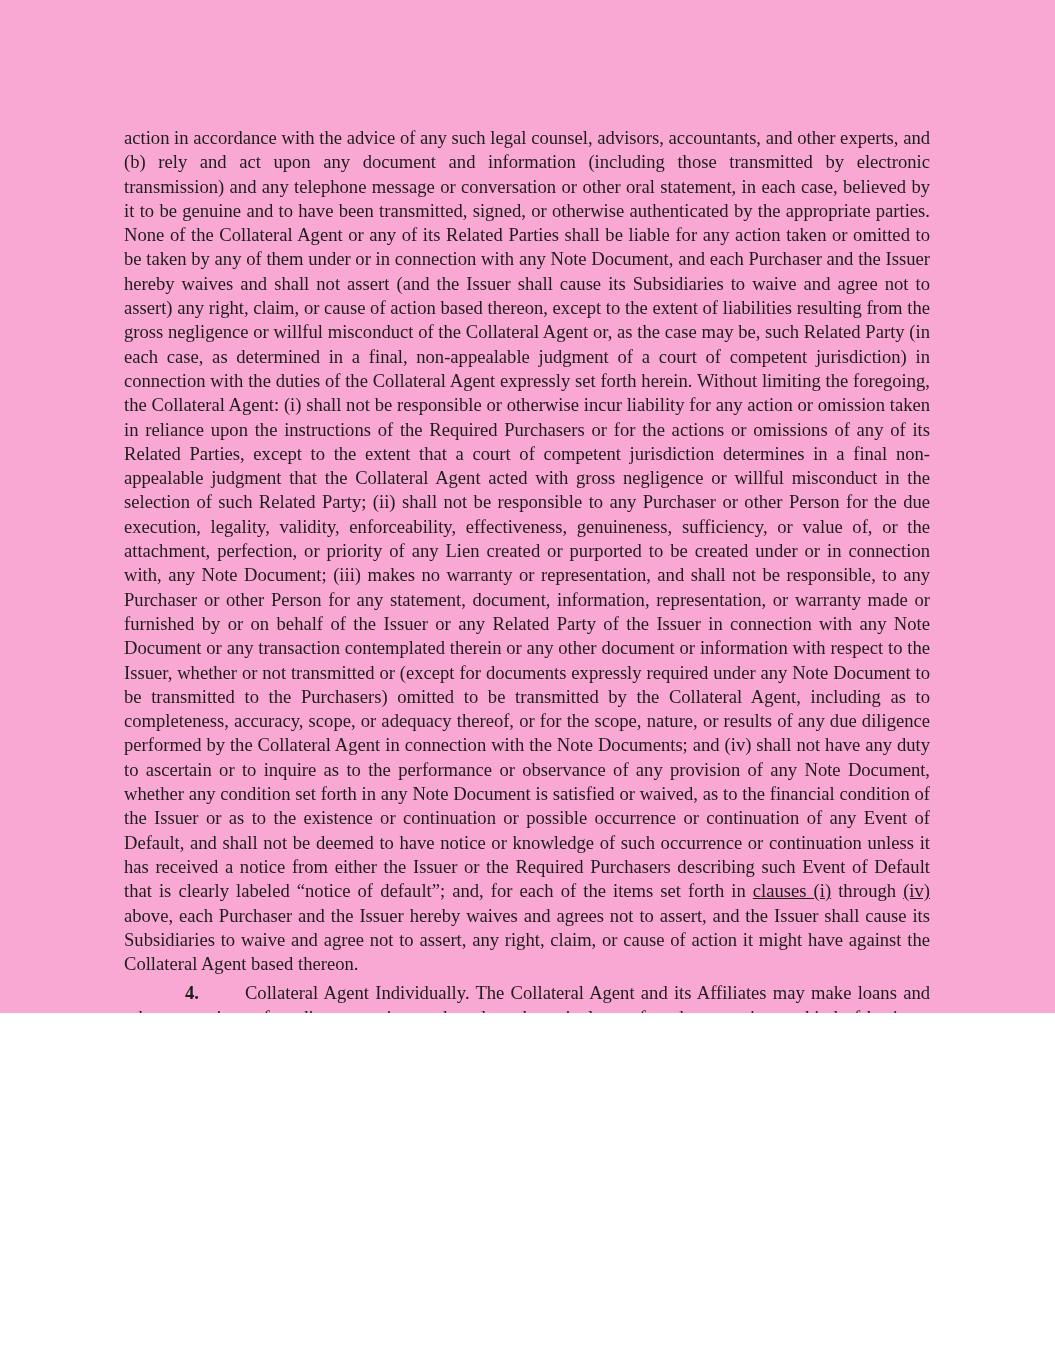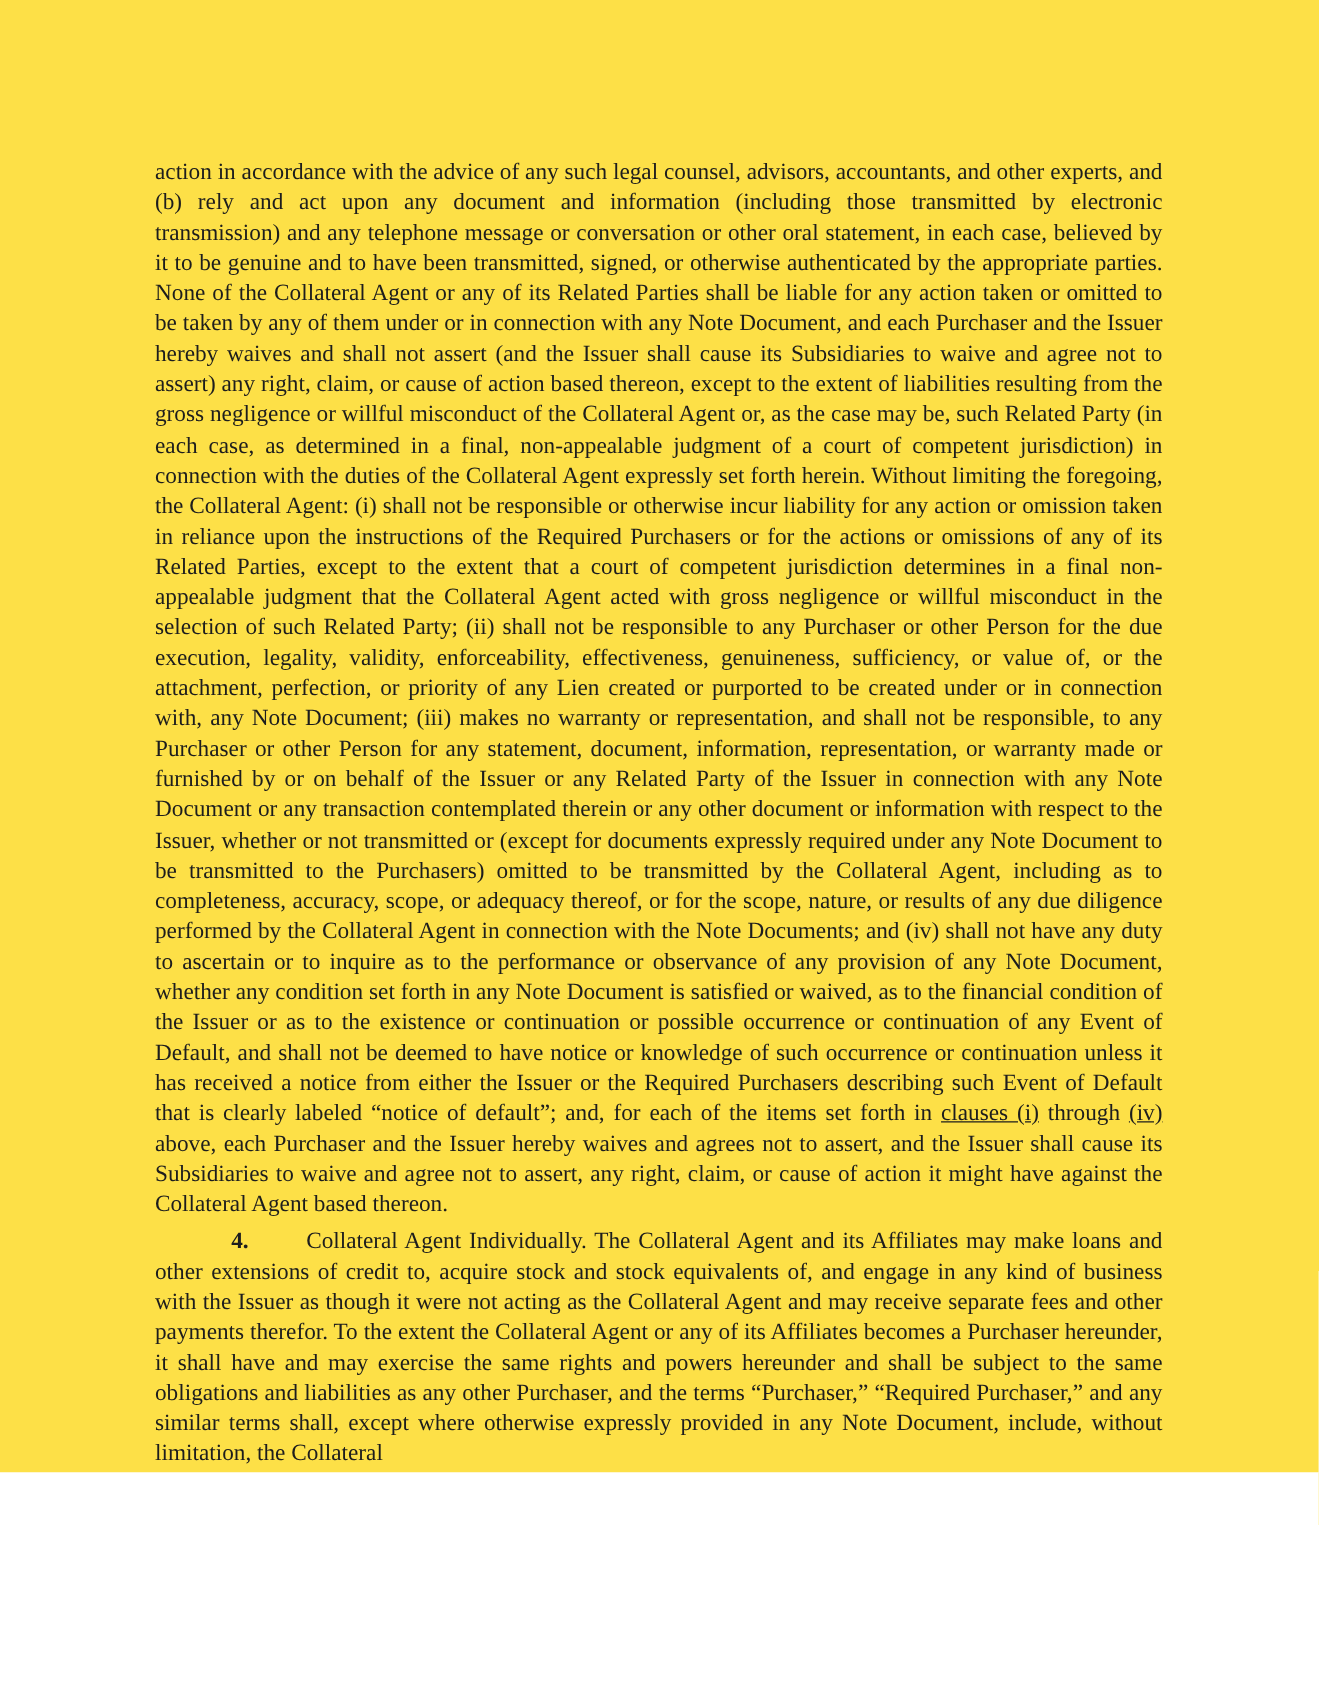--- a/index.html
+++ b/index.html
@@ -3,22 +3,22 @@
 <meta charset="utf-8">
 <style>
   html, body {
     margin: 0;
     padding: 0;
     background: #ffffff;
   }
   .page {
     position: relative;
     width: 1055px;
-    height: 1178px;
-    background: #fde047;
+    height: 1013px;
+    background: #f9a8d4;
     font-family: "Liberation Serif", "DejaVu Serif", serif;
     color: #1d1d1d;
     overflow: hidden;
   }
   .page-body {
     position: absolute;
     left: 124px;
     top: 126px;
     width: 806px;
     text-align: justify;

